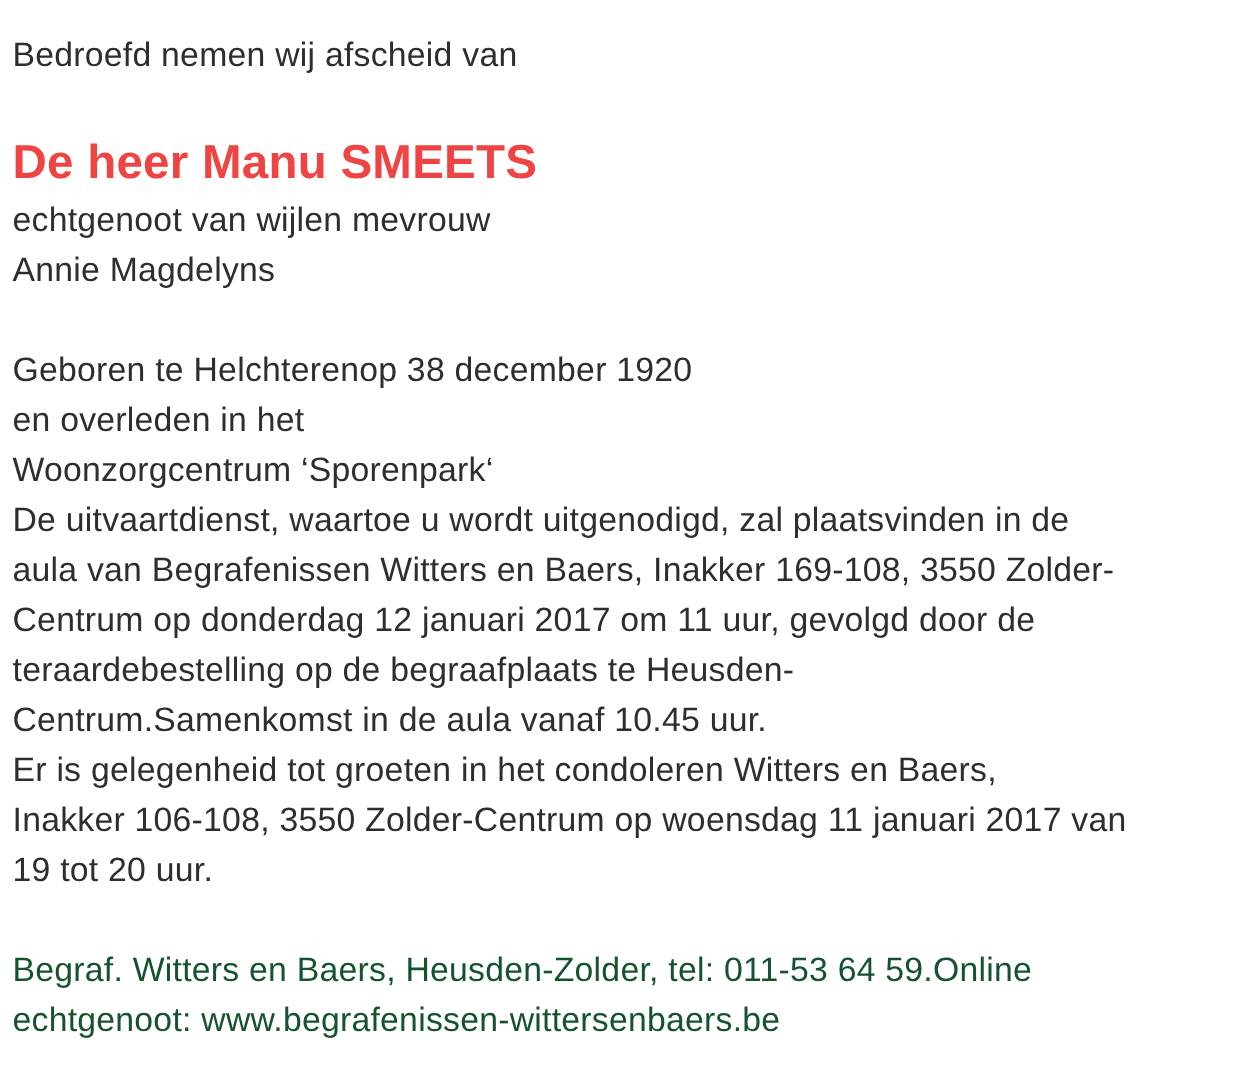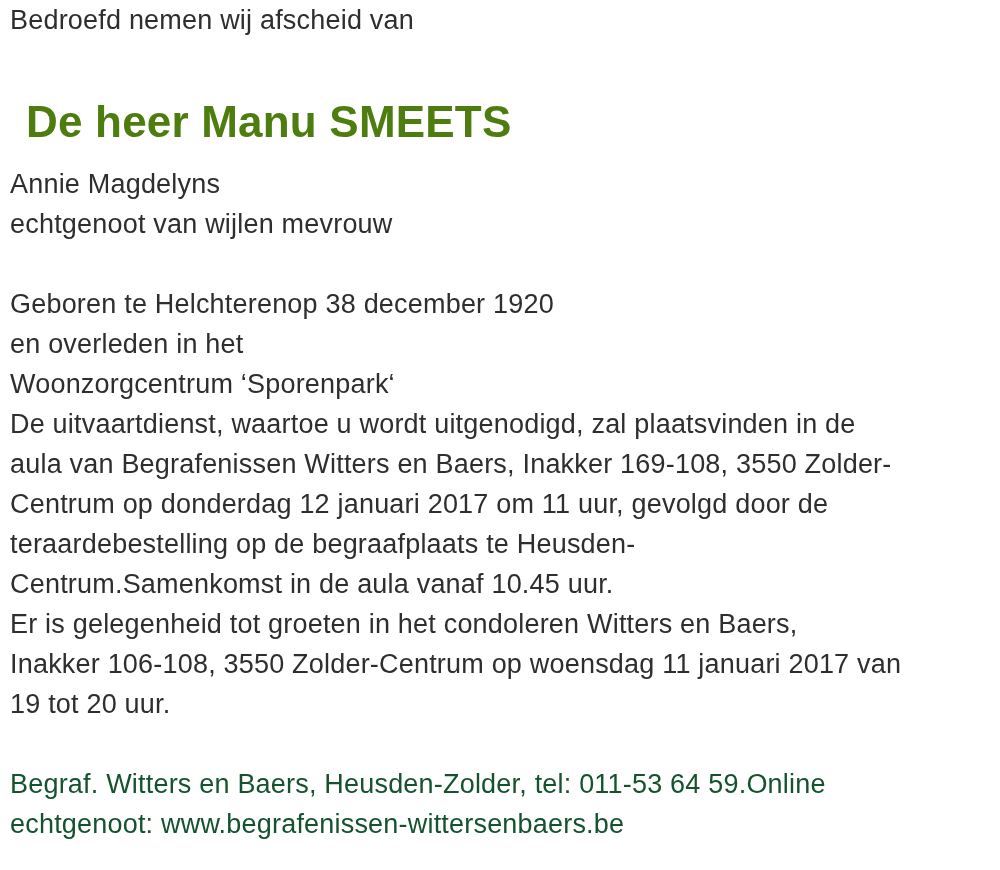--- a/index.html
+++ b/index.html
@@ -7,36 +7,36 @@
     padding: 0;
     background: #ffffff;
   }
   body {
     width: 1000px;
     height: 870px;
     overflow: hidden;
     font-family: "Liberation Sans", "DejaVu Sans", sans-serif;
   }
   .notice {
-    padding: 0 10px 0 10px;
+    padding: 24px 10px 0 10px;
     color: #2e2e2e;
   }
   .line {
     margin: 0;
     font-size: 27px;
     line-height: 40px;
     white-space: pre;
     letter-spacing: 0.2px;
   }
   .deceased-name {
-    margin: 16px;
-    font-size: 44px;
+    margin: 0;
+    font-size: 38px;
     line-height: 52px;
     font-weight: 700;
-    color: #4d7c0f;
+    color: #ef4444;
     white-space: pre;
     letter-spacing: 0.2px;
   }
   .blank-line {
     height: 40px;
   }
   .footer-line {
     color: #14532d;
   }
 </style>
@@ -44,22 +44,22 @@
 <body>
 
 <div class="notice">
 
   <p class="line">Bedroefd nemen wij afscheid van</p>
 
   <div class="blank-line"></div>
 
   <h1 class="deceased-name">De heer Manu SMEETS</h1>
 
+  <p class="line">echtgenoot van wijlen mevrouw</p>
   <p class="line">Annie Magdelyns</p>
-  <p class="line">echtgenoot van wijlen mevrouw</p>
 
   <div class="blank-line"></div>
 
   <div>
     <p class="line">Geboren te Helchterenop 38 december 1920</p>
     <p class="line">en overleden in het</p>
     <p class="line">Woonzorgcentrum ‘Sporenpark‘</p>
     <p class="line">De uitvaartdienst, waartoe u wordt uitgenodigd, zal plaatsvinden in de</p>
     <p class="line">aula van Begrafenissen Witters en Baers, Inakker 169-108, 3550 Zolder-</p>
     <p class="line">Centrum op donderdag 12 januari 2017 om 11 uur, gevolgd door de</p>

